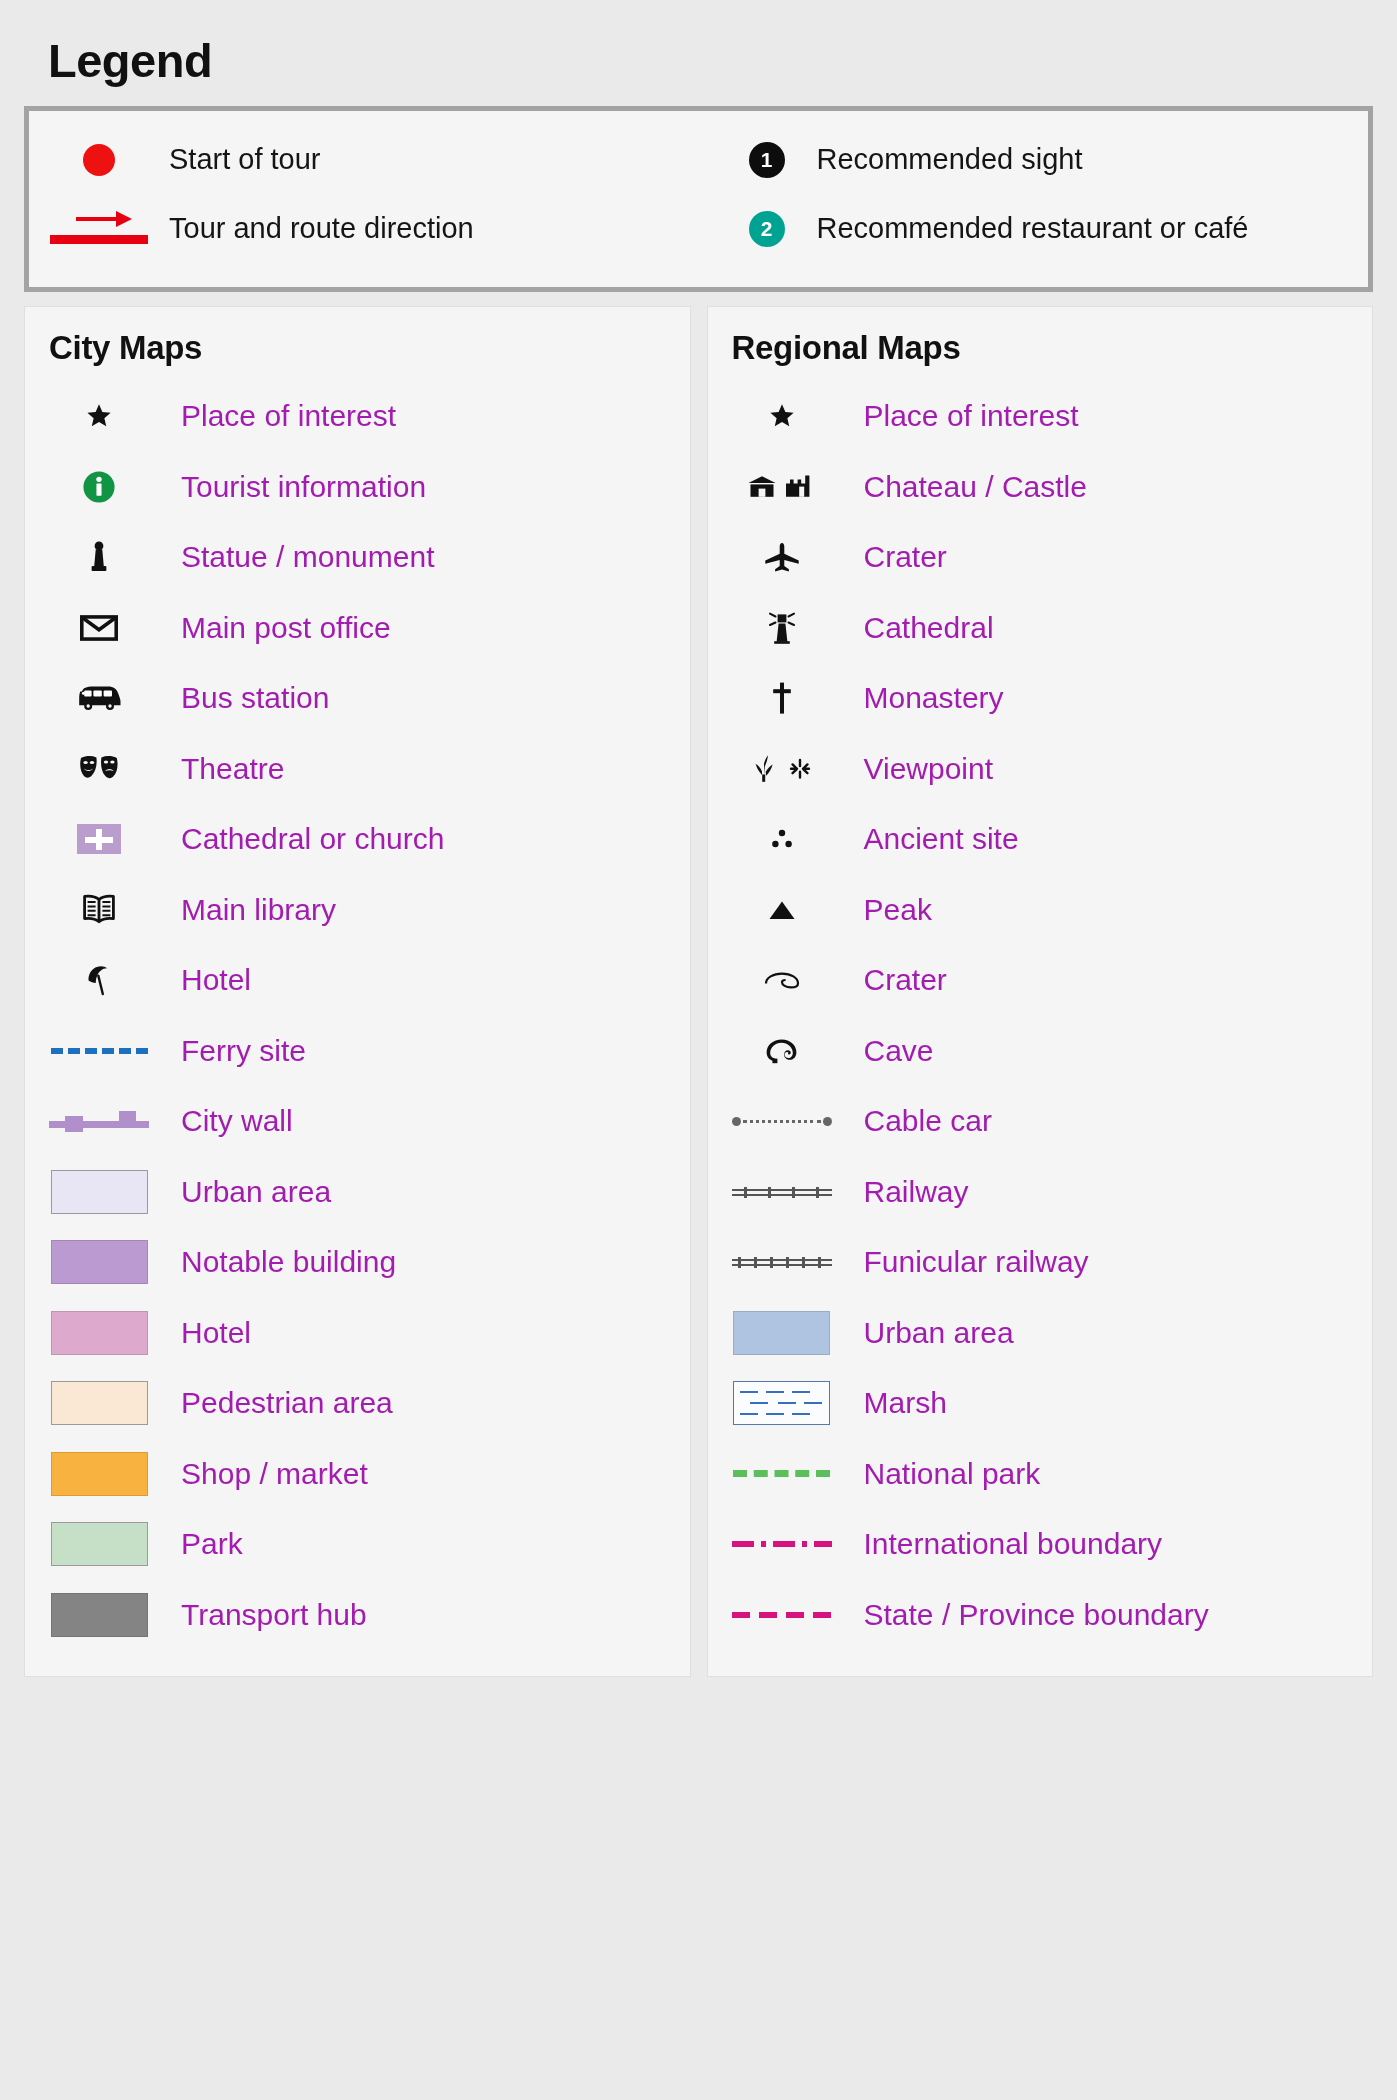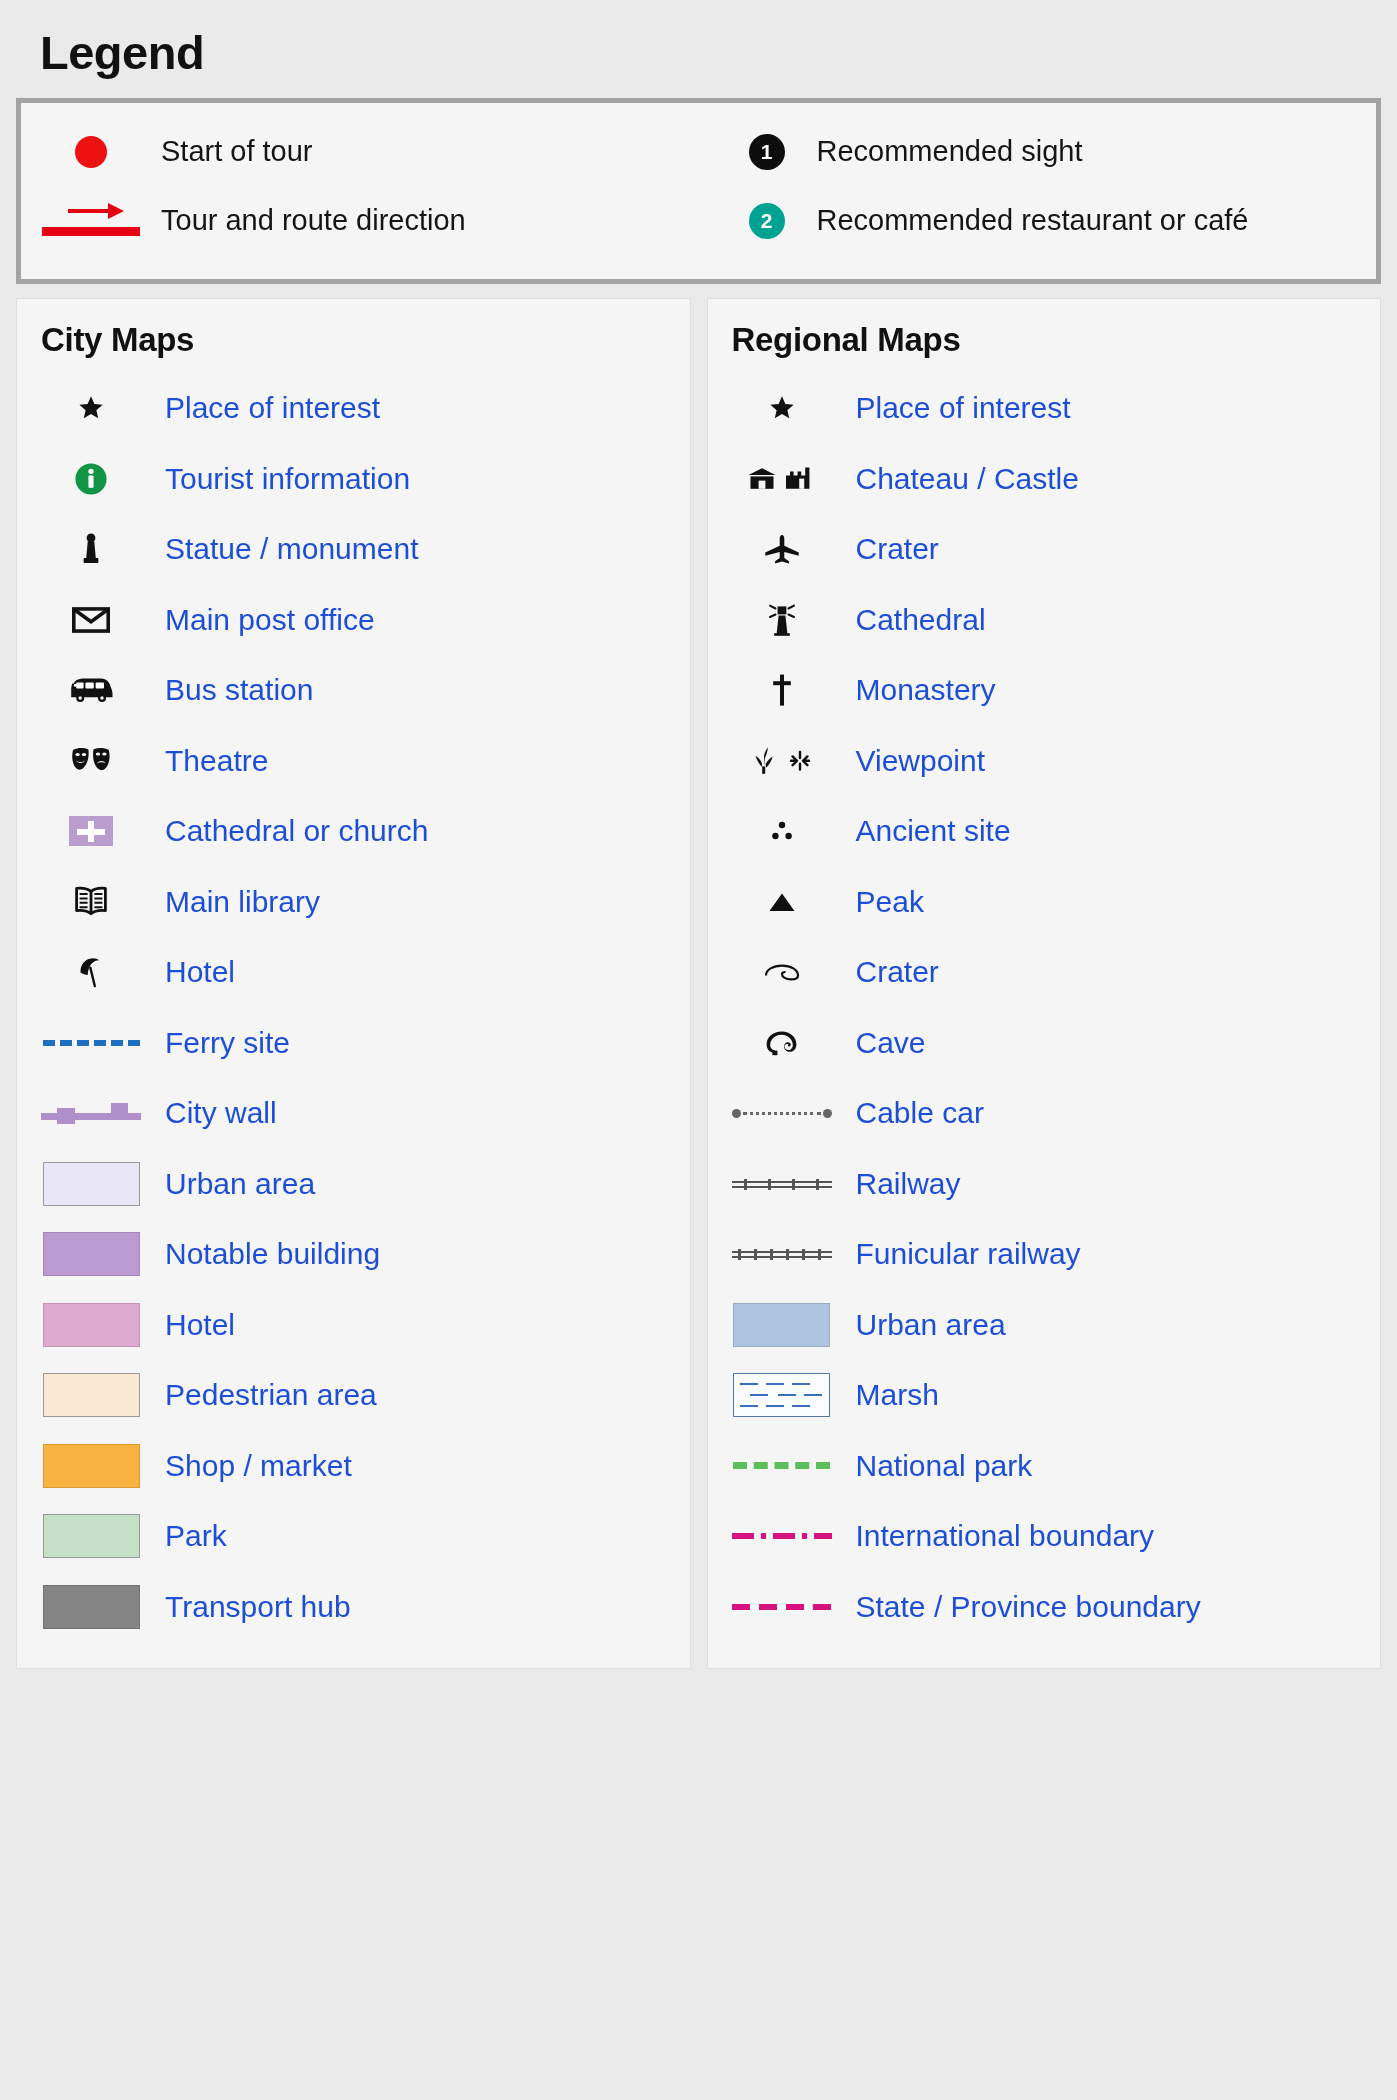--- a/index.html
+++ b/index.html
@@ -6,21 +6,21 @@
   html, body {
     margin: 0; padding: 0;
     width: 1397px; height: 2100px;
     background: #eaeaea;
     font-family: "Liberation Sans", sans-serif;
   }
   #page {
     position: relative;
     width: 1397px; height: 2100px;
     background: #eaeaea;
-    padding: 0;
+    padding: 8px;
   }
 
   
   .legend-title {
     font-size: 47px;
     font-weight: bold;
     color: #111;
     letter-spacing: -0.5px;
     padding: 26px 0 0 40px;
     margin: 0;
@@ -88,22 +88,23 @@
   }
   .sym {
     width: 148px;
     flex: 0 0 148px;
     display: flex;
     align-items: center;
     justify-content: center;
   }
   .label {
     font-size: 30px;
-    color: #1d4ed8;
+    color: #a21caf;
     white-space: nowrap;
+    margin-left: 8px;
   }
 
   
   .dot-red { width: 32px; height: 32px; border-radius: 50%; background: #ee1111; }
 
   .arrow-stack { position: relative; width: 98px; height: 40px; }
   .arrow-stack .shaft {
     position: absolute; left: 26px; top: 8px;
     width: 44px; height: 4px; background: #e60012;
   }

